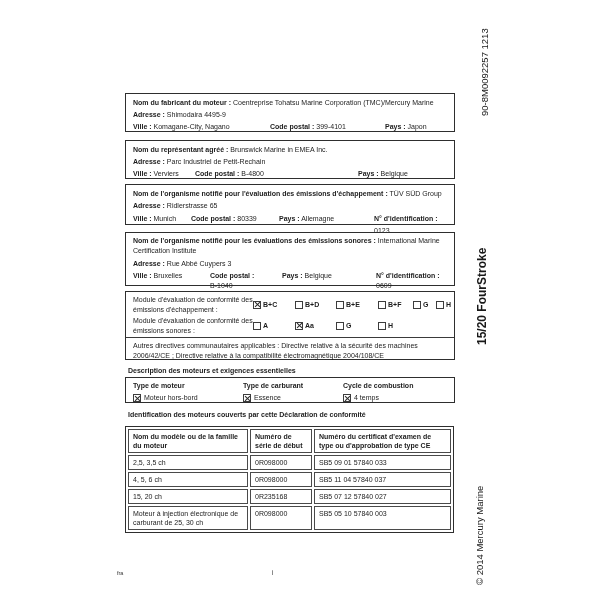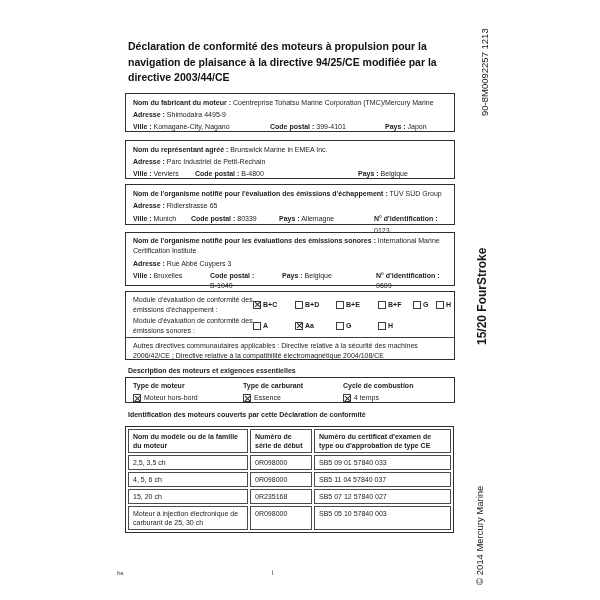--- a/index.html
+++ b/index.html
@@ -70,21 +70,20 @@
   .footer-text { position:absolute; color:#333; }
   #footer-lang { left:117px; top:568px; font-size:5.5px; }
   #footer-page { left:272px; top:567px; font-size:6.5px; }
   .c2 { line-height:9.5px; }
 </style>
 </head>
 <body>
 
 <div class="page">
 
-  <div class="title">Déclaration de conformité des moteurs à propulsion pour la navigation de plaisance à la directive 94/25/CE modifiée par la directive 2003/44/CE</div>
 
   <div class="fbox" id="box-manufacturer">
     <div>
       <span class="lbl">Nom du fabricant du moteur :</span>
       <span>Coentreprise Tohatsu Marine Corporation (TMC)/Mercury Marine</span>
     </div>
     <div>
       <span class="lbl">Adresse :</span>
       <span>Shimodaira 4495-9</span>
     </div>

